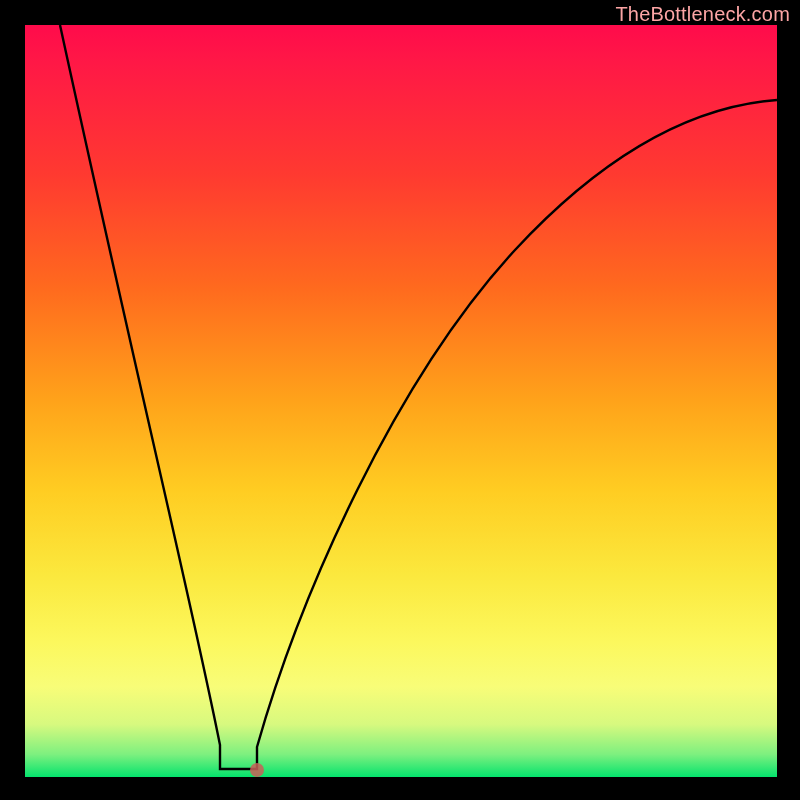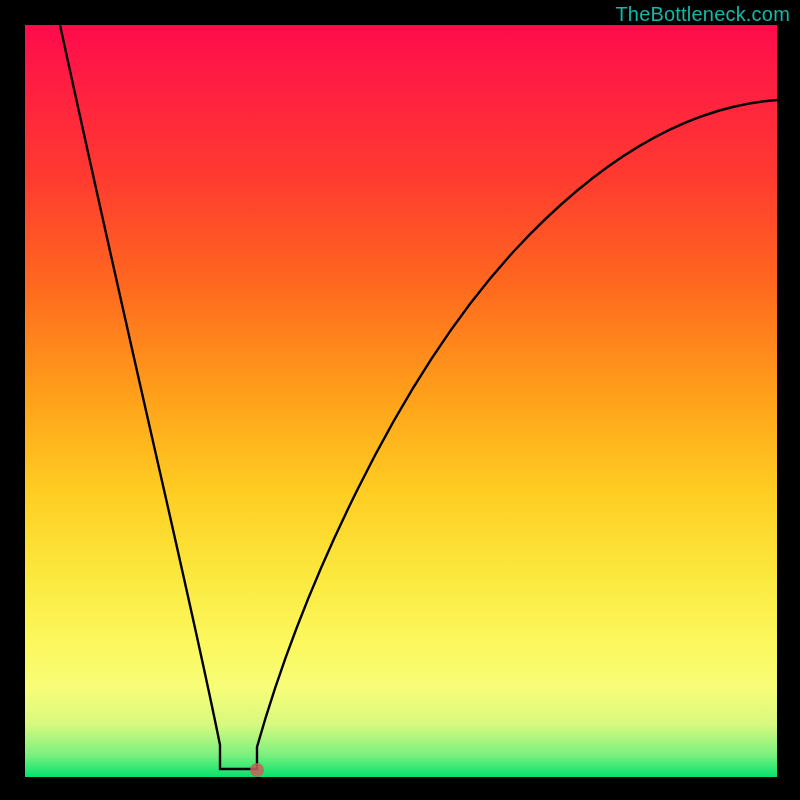--- a/index.html
+++ b/index.html
@@ -57,21 +57,21 @@
     height: 14px;
     border-radius: 50%;
     background: #c86058;
     transform: translate(-50%, -50%);
     opacity: 0.85;
   }
   .wm {
     position: absolute;
     top: 3px;
     right: 10px;
-    color: #14b8a6;
+    color: #fca5a5;
     font-size: 20px;
     letter-spacing: 0.2px;
     user-select: none;
   }
 </style>
 </head>
 <body>
 <div class="wrap">
 
   <div class="plot">

